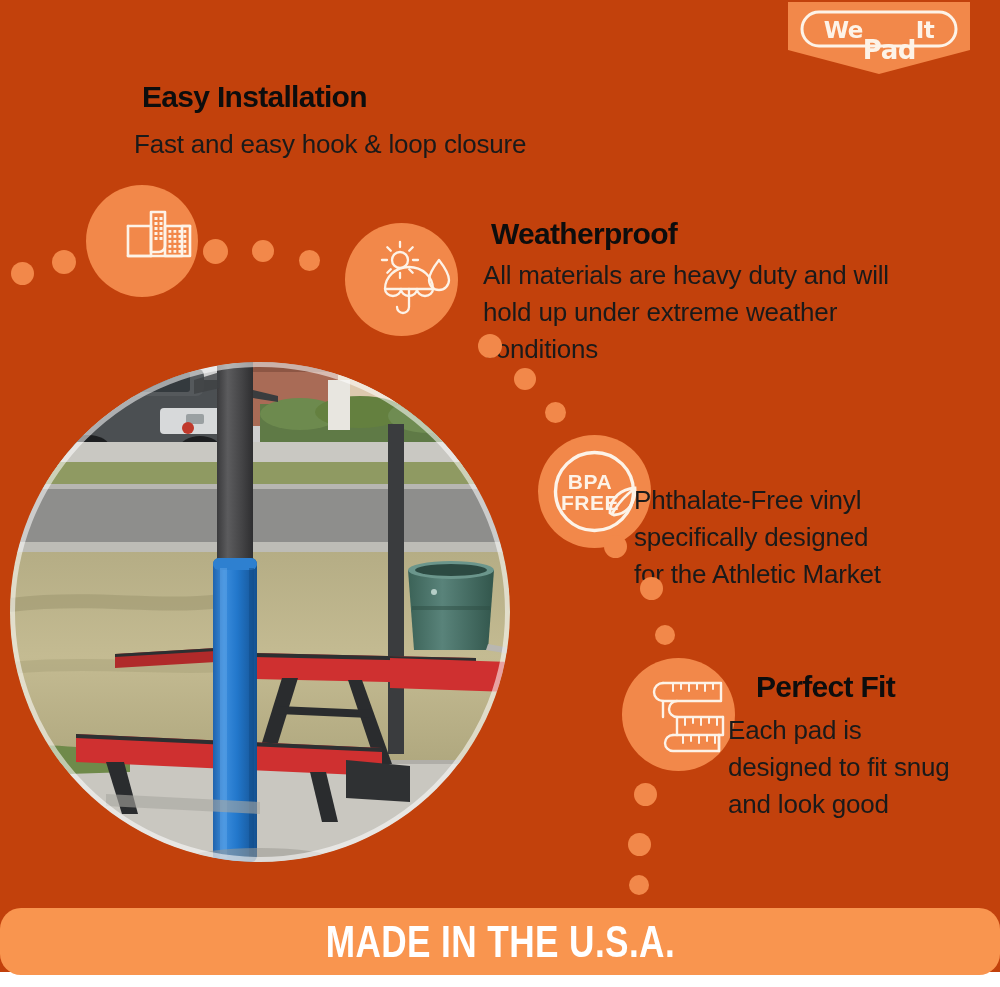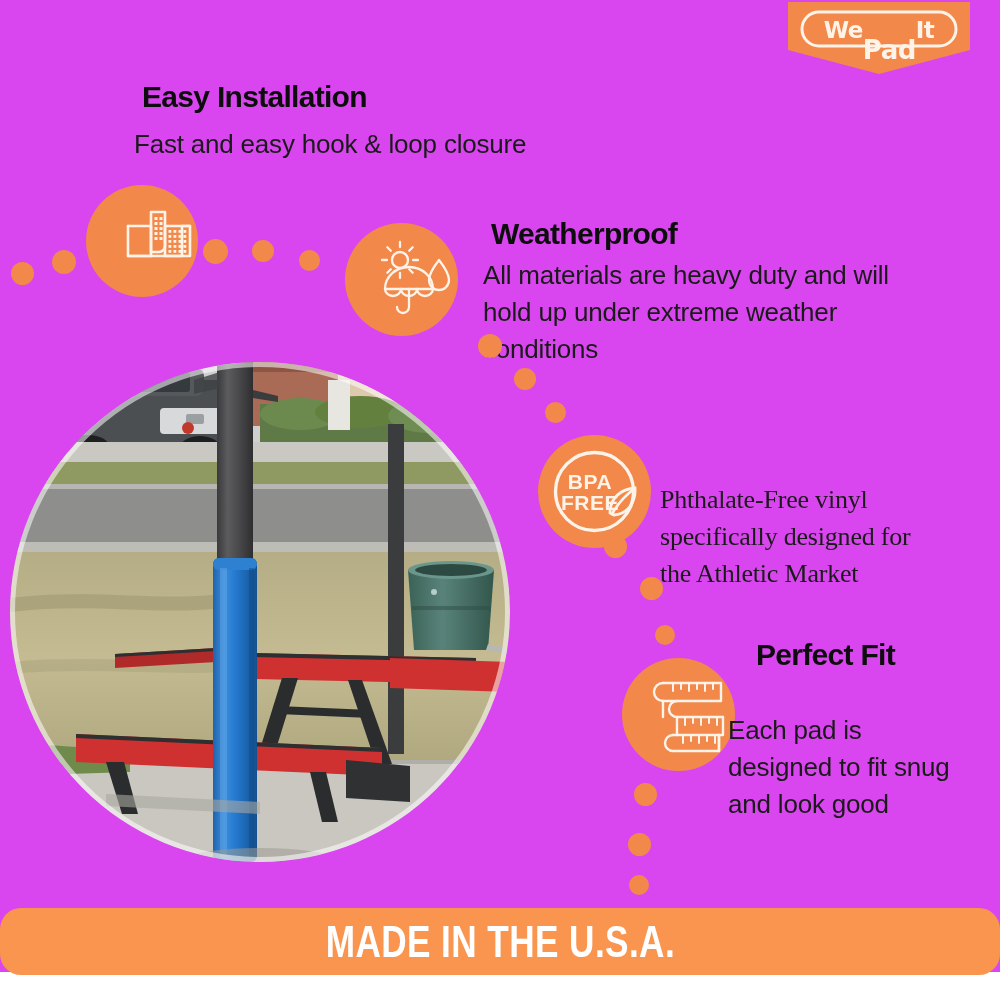--- a/index.html
+++ b/index.html
@@ -14,21 +14,21 @@
     overflow: hidden;
     font-family: "Liberation Sans", sans-serif;
     -webkit-font-smoothing: antialiased;
   }
 
   .stage {
     position: absolute;
     left: 0; top: 0;
     width: 1000px;
     height: 972px;
-    background: #d946ef;
+    background: #c2410c;
   }
 
   
   .logo-wrap {
     position: absolute;
     left: 788px;
     top: 2px;
     width: 182px;
     height: 72px;
   }
@@ -246,21 +246,21 @@
       <text x="52" y="54" text-anchor="middle" font-family="Liberation Sans, sans-serif" font-size="21" font-weight="800" fill="#fdf3e8" letter-spacing="0.5">BPA</text>
       <text x="52" y="75" text-anchor="middle" font-family="Liberation Sans, sans-serif" font-size="21" font-weight="800" fill="#fdf3e8" letter-spacing="0.5">FREE</text>
 
       <g fill="none" stroke="#fdf3e8" stroke-width="2.8" stroke-linecap="round">
         <path d="M72 78 C72 62 84 54 97 53 C98 67 90 79 76 80 Z"></path>
         <path d="M96 54 C88 60 80 68 74 79"></path>
       </g>
     </svg>
   </div>
 
-  <div class="feat-body" style="left:660px; top:482px; width:270px;font-family:Liberation Serif, serif;">Phthalate-Free vinyl specifically designed for the Athletic Market</div>
+  <div class="feat-body" style="left:634px; top:482px; width:270px;">Phthalate-Free vinyl specifically designed for the Athletic Market</div>
 
   <div class="dot" style="left:604px; top:535px; width:23px; height:23px;"></div>
   <div class="dot" style="left:640px; top:577px; width:23px; height:23px;"></div>
   <div class="dot" style="left:655px; top:625px; width:20px; height:20px;"></div>
 
   <div class="icon-circle" style="left:622px; top:658px; width:113px; height:113px;">
     <svg width="84" height="84" viewBox="0 0 84 84">
       <g fill="none" stroke="#fdf3e8" stroke-width="2.4" stroke-linejoin="round" stroke-linecap="round">
 
         <path d="M12 10 H70 V28 H26 A8 8 0 0 0 26 44 H72"></path>
@@ -290,21 +290,21 @@
 
         <path d="M32 62 V70"></path>
           <path d="M40 62 V68"></path>
           <path d="M48 62 V70"></path>
         <path d="M56 62 V68"></path>
           <path d="M64 62 V70"></path>
       </g>
     </svg>
   </div>
 
-  <div class="feat-title" style="left:748px; top:638px;">Perfect Fit</div>
+  <div class="feat-title" style="left:748px; top:670px;">Perfect Fit</div>
   <div class="feat-body" style="left:728px; top:712px; width:222px;">Each pad is designed to fit snug and look good</div>
 
   <div class="dot" style="left:634px; top:783px; width:23px; height:23px;"></div>
   <div class="dot" style="left:628px; top:833px; width:23px; height:23px;"></div>
   <div class="dot" style="left:629px; top:875px; width:20px; height:20px;"></div>
 
   <div class="photo">
     <svg class="photo-inner" viewBox="0 0 500 500" preserveAspectRatio="xMidYMid slice">
       <defs>
         <clipPath id="circClip">

